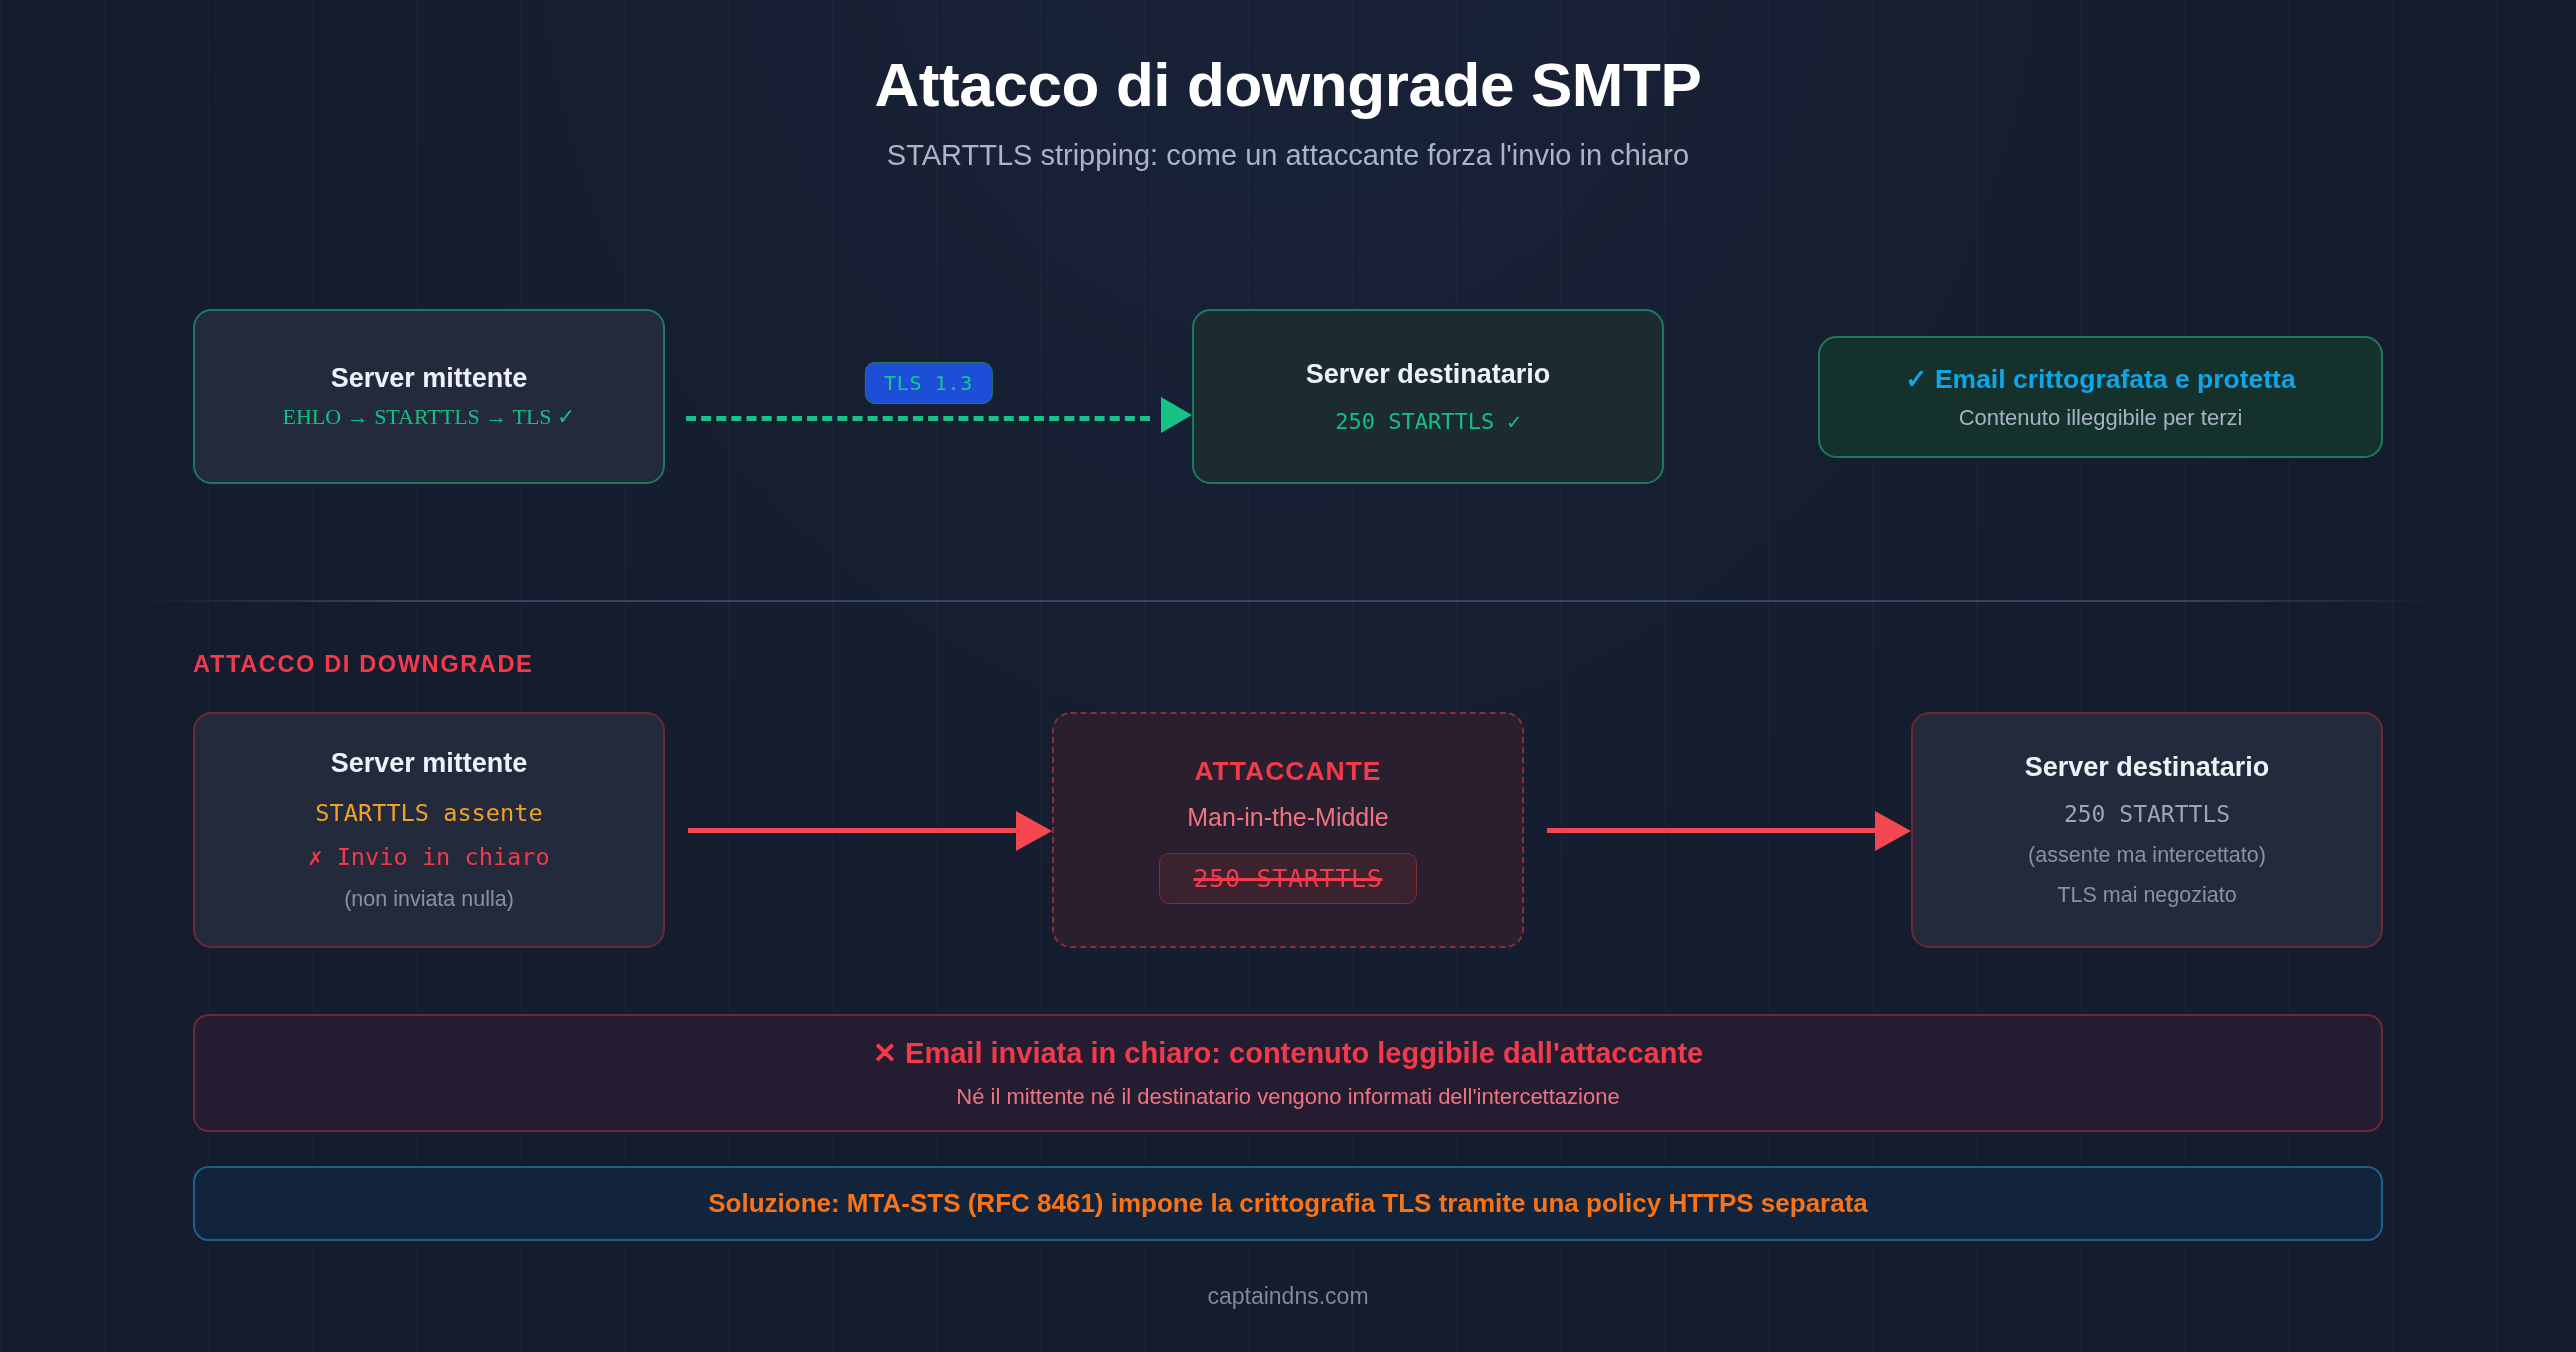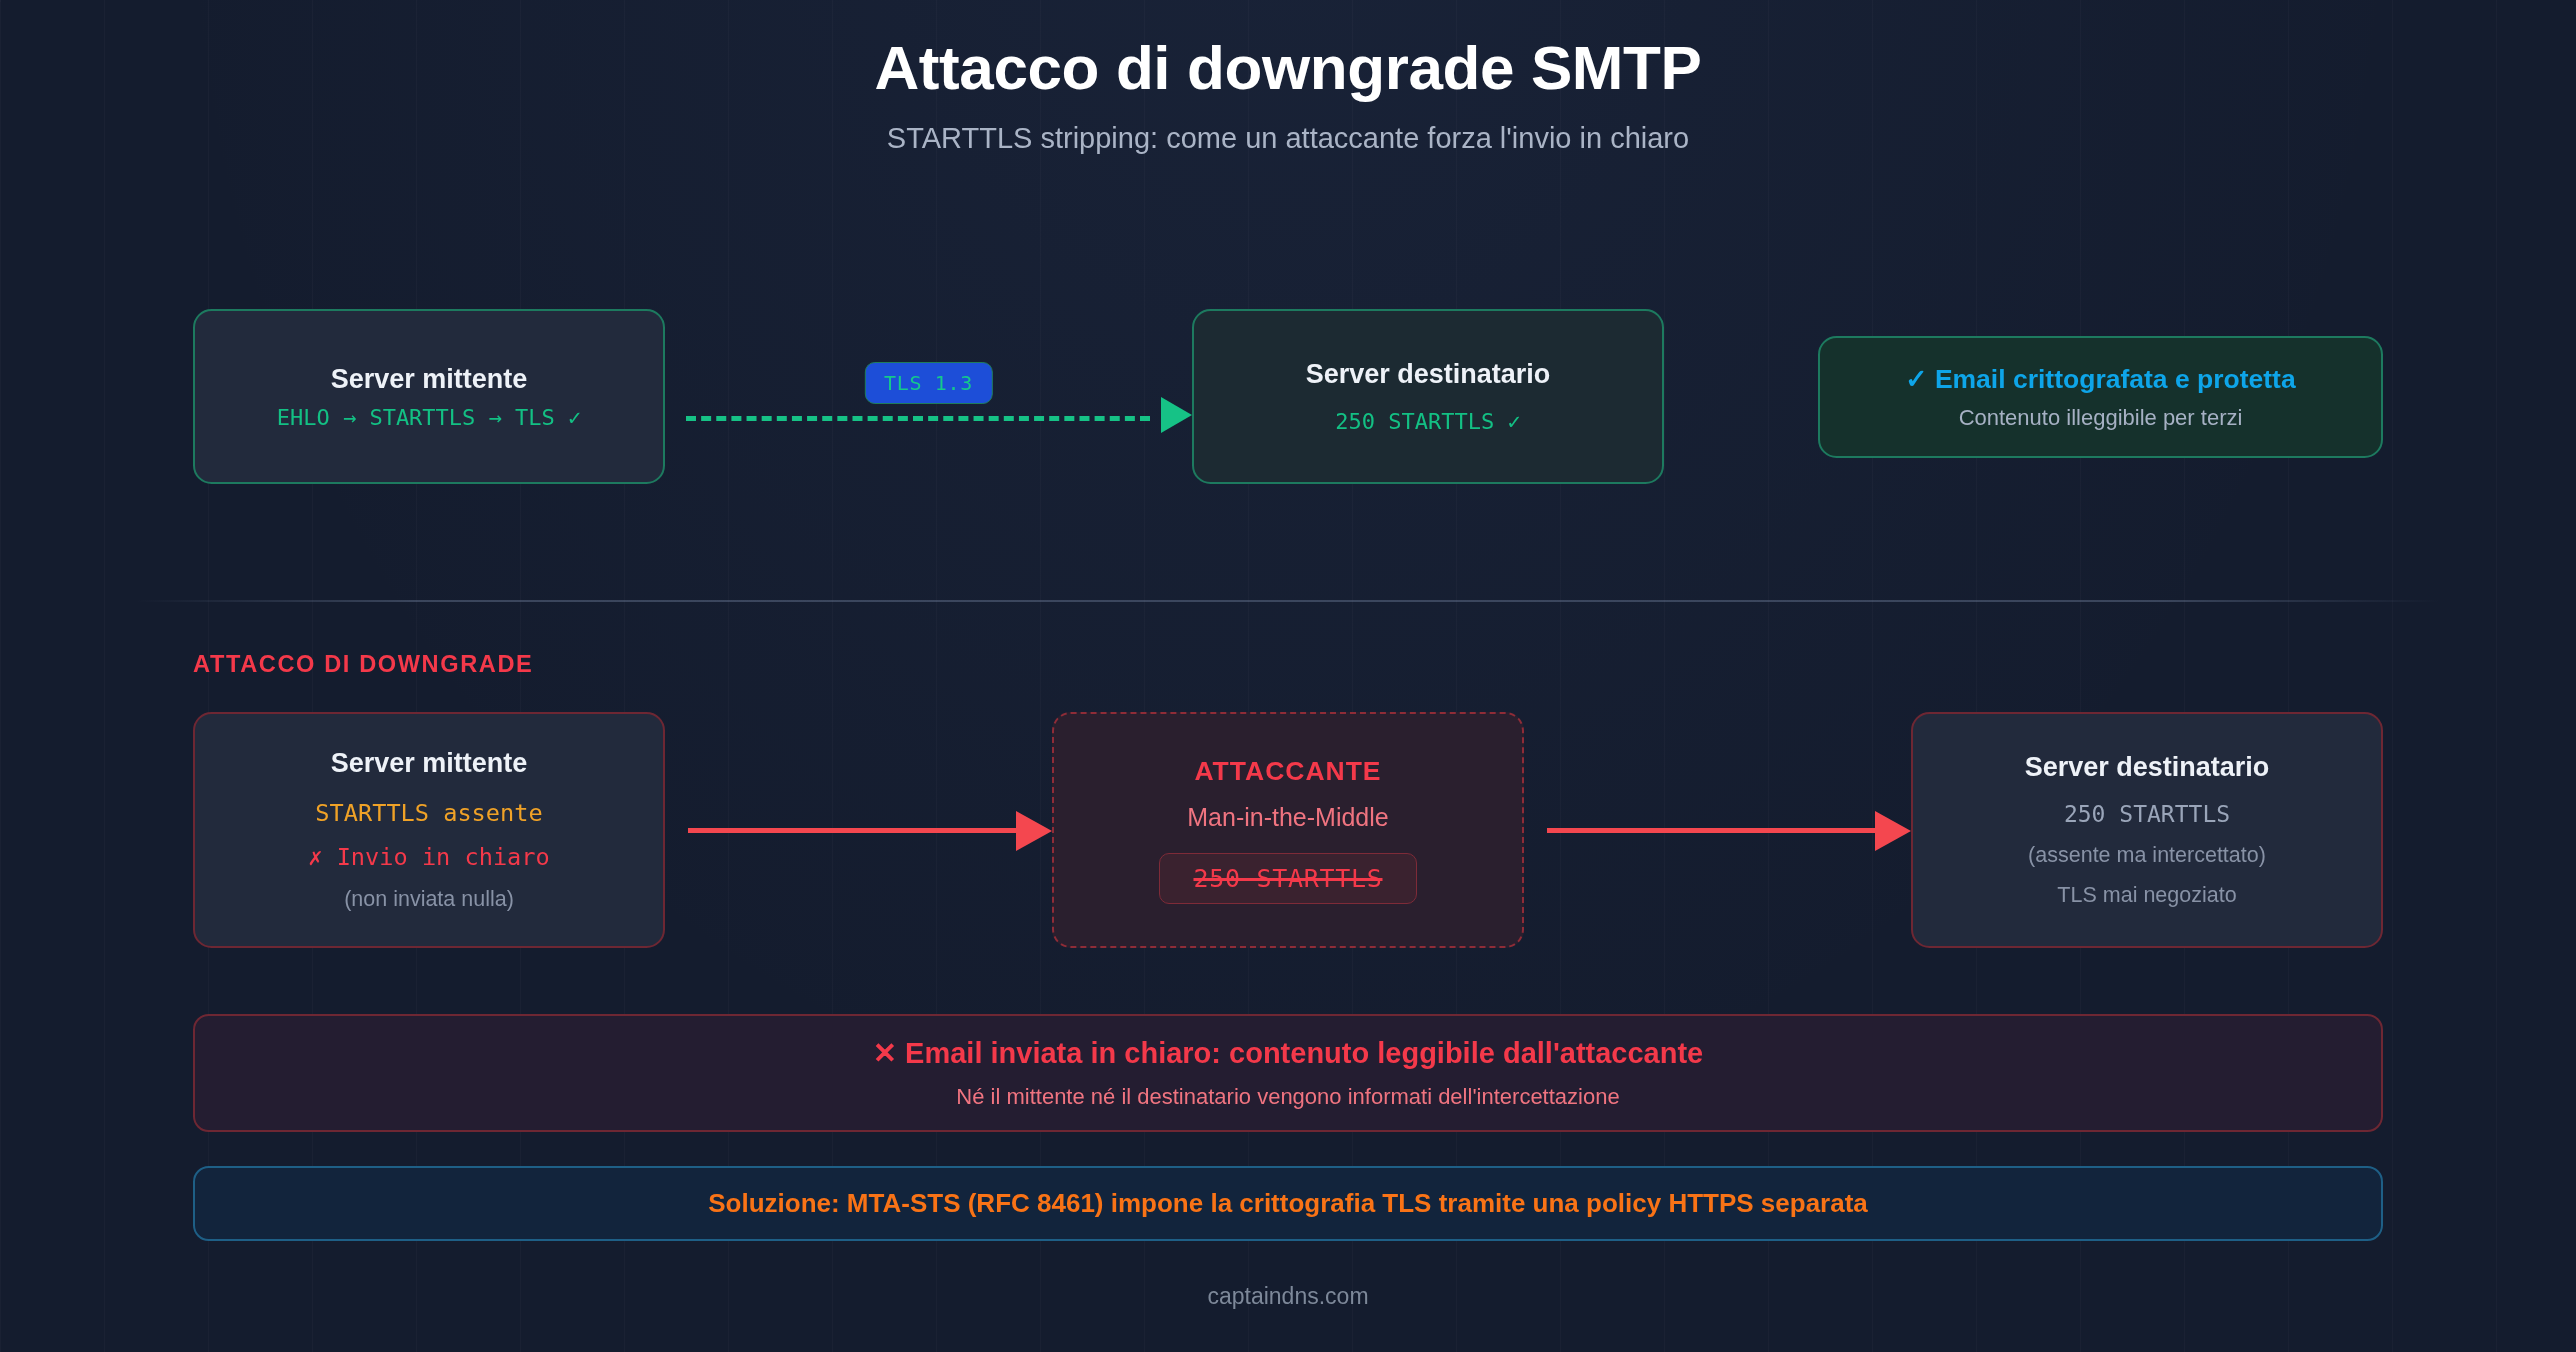--- a/index.html
+++ b/index.html
@@ -22,21 +22,21 @@
     position:absolute; inset:0;
     background:
       linear-gradient(115deg, rgba(255,255,255,0.018) 0 1.4px, transparent 1.4px 186px),
       radial-gradient(ellipse at 50% -10%, rgba(90,120,180,0.07), transparent 62%);
     pointer-events:none;
   }
 
   #page { position:absolute; inset:0; }
 
   
-  .header { text-align:center; padding-top:35px; }
+  .header { text-align:center; padding-top:52px; }
   .title {
     font-size:62px; font-weight:bold; color:#ffffff;
     letter-spacing:-0.4px; line-height:1.06;
   }
   .subtitle {
     font-size:29px; color:#aab4c6; margin-top:21.5px; font-weight:normal;
   }
 
   
   .section { position:absolute; left:193px; right:193px; }
@@ -182,21 +182,21 @@
     <div class="title">Attacco di downgrade SMTP</div>
     <div class="subtitle">STARTTLS stripping: come un attaccante forza l'invio in chiaro</div>
   </div>
 
   <div class="section" style="top:275px;">
 
     <div class="row" style="margin-top:34px;">
 
       <div class="node ok" style="width:472px;height:175px;">
         <div class="node-title">Server mittente</div>
-        <div class="mono line-green" style="margin-top:10px;">EHLO → STARTTLS → TLS ✓</div>
+        <div class="mono line-green" style="margin-top:10px;font-family:Liberation Serif, serif;">EHLO → STARTTLS → TLS ✓</div>
       </div>
 
       <div class="connector">
         <div class="badge mono">TLS 1.3</div>
         <div class="arrow-dashed"></div>
         <div class="arrowhead-green"></div>
       </div>
 
       <div class="node ok" style="width:472px;height:175px;background:#1c2a32;">
         <div class="node-title">Server destinatario</div>

